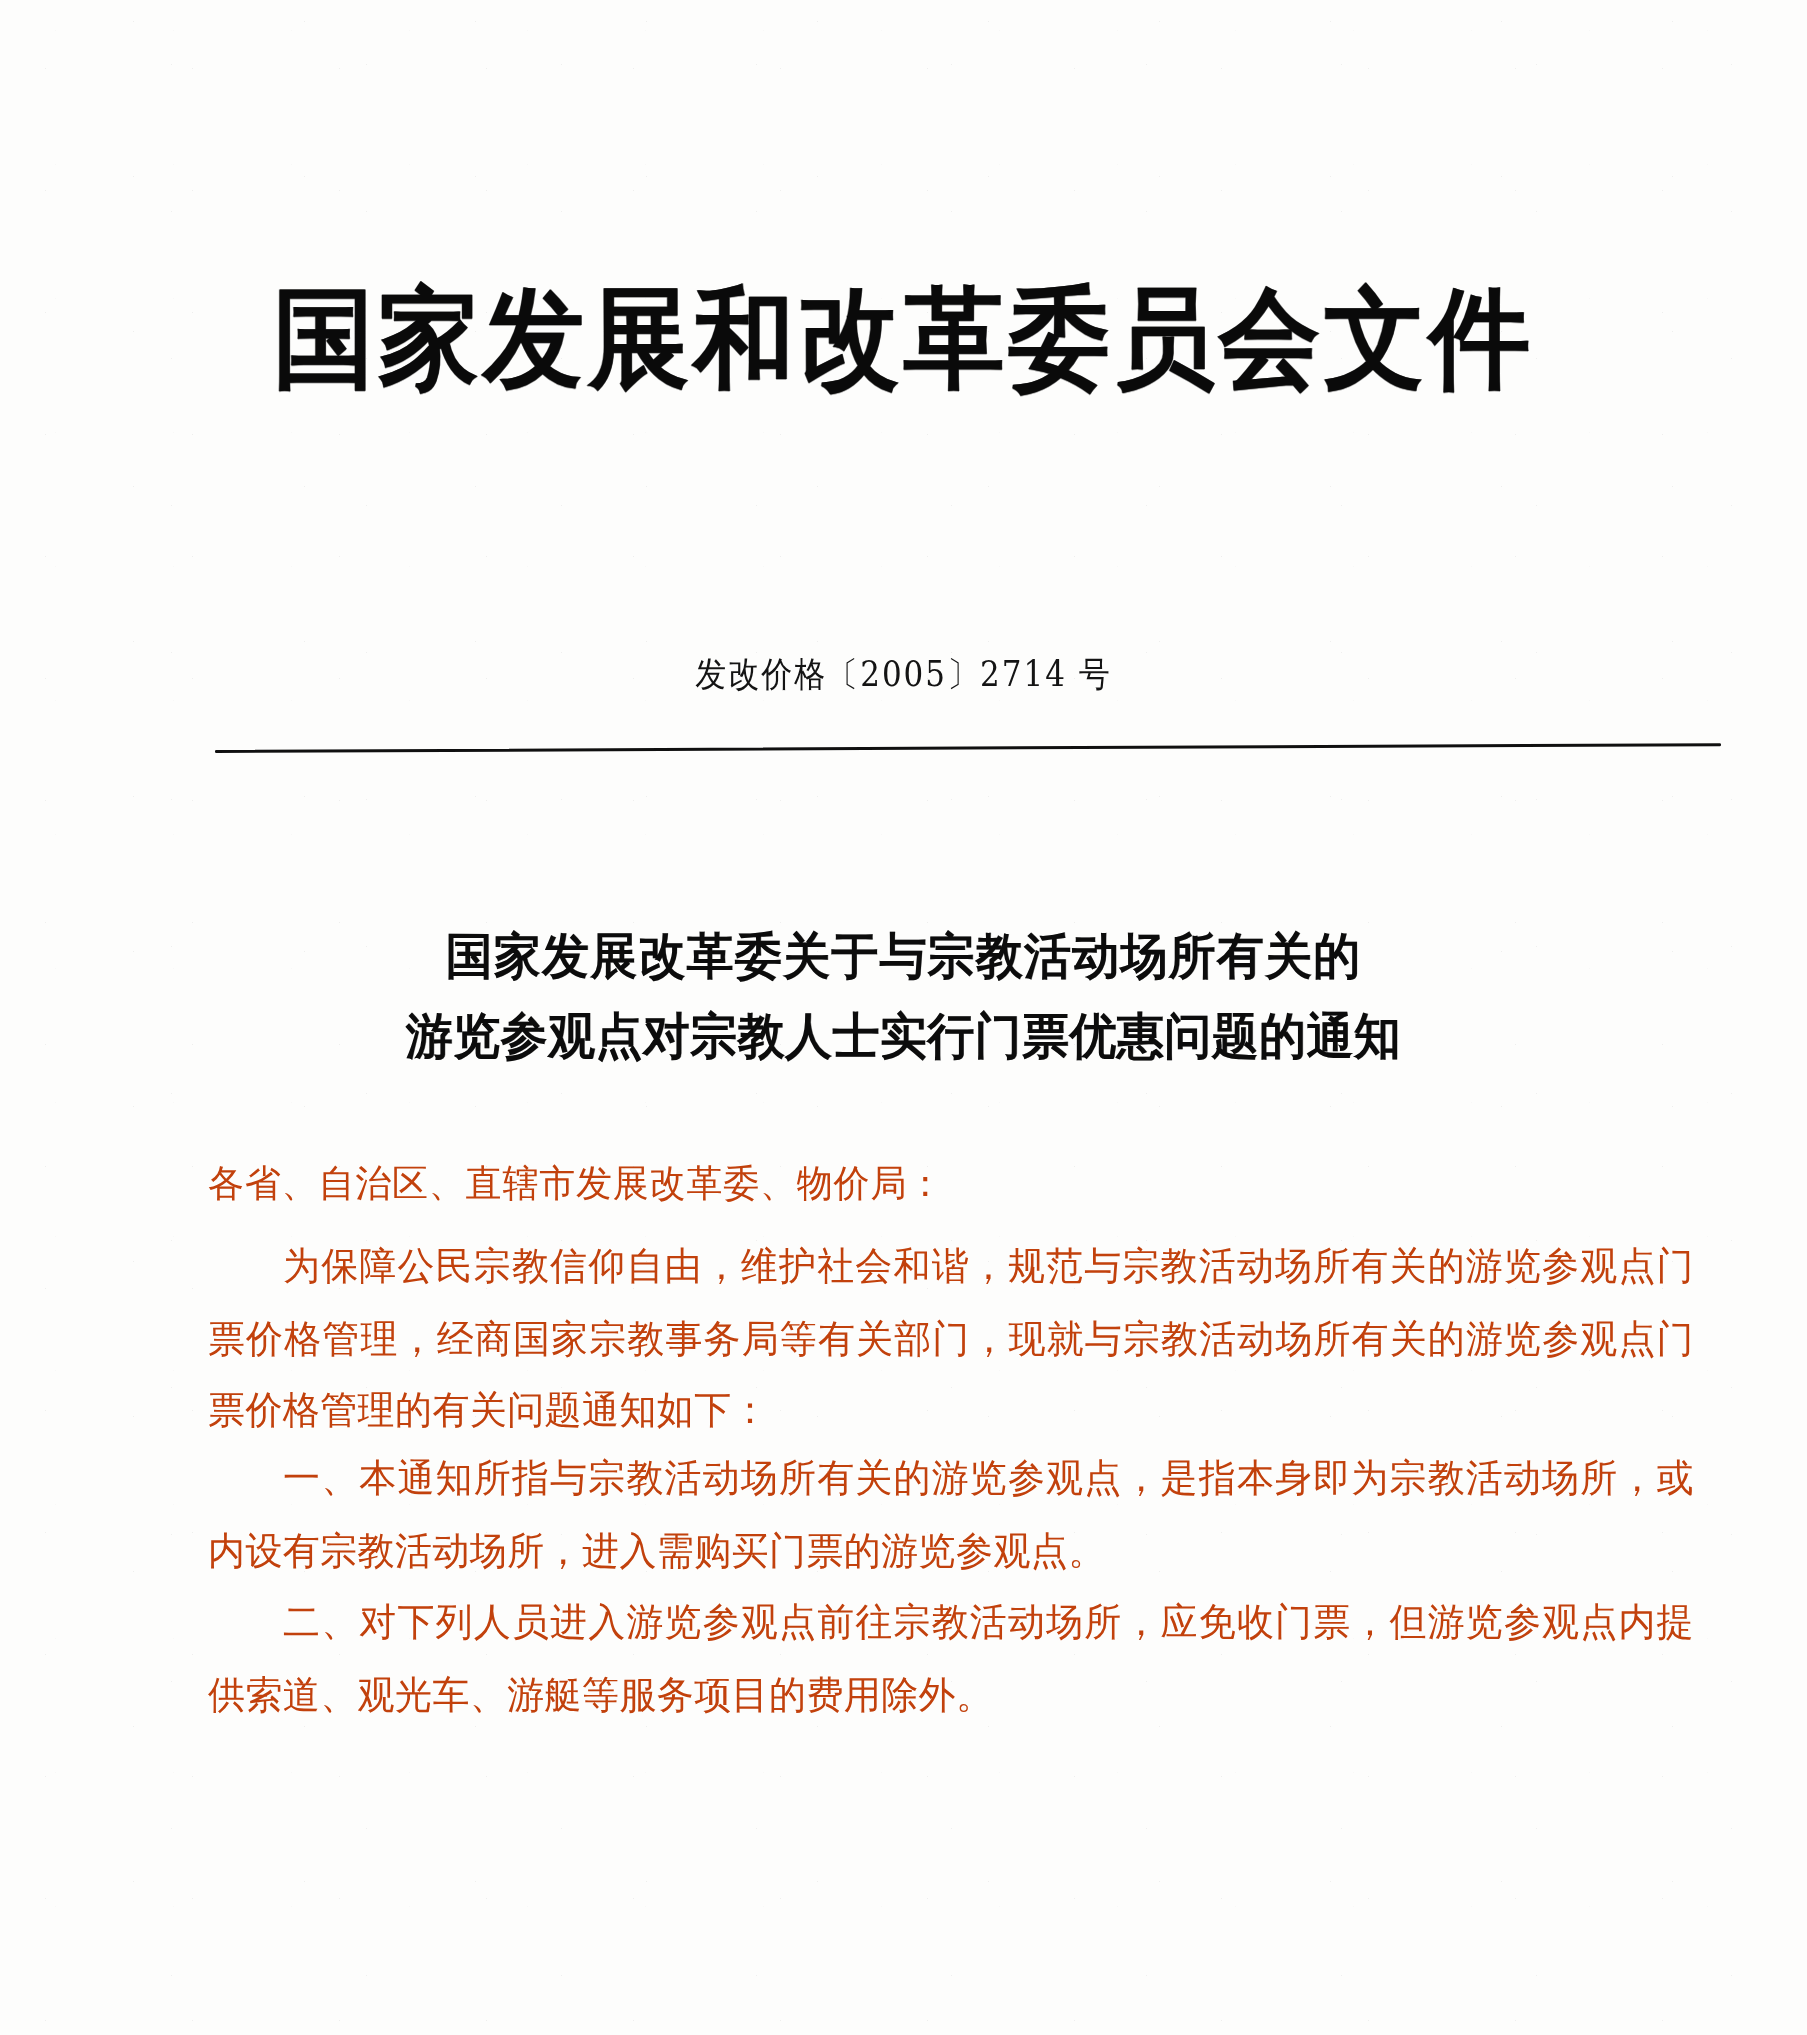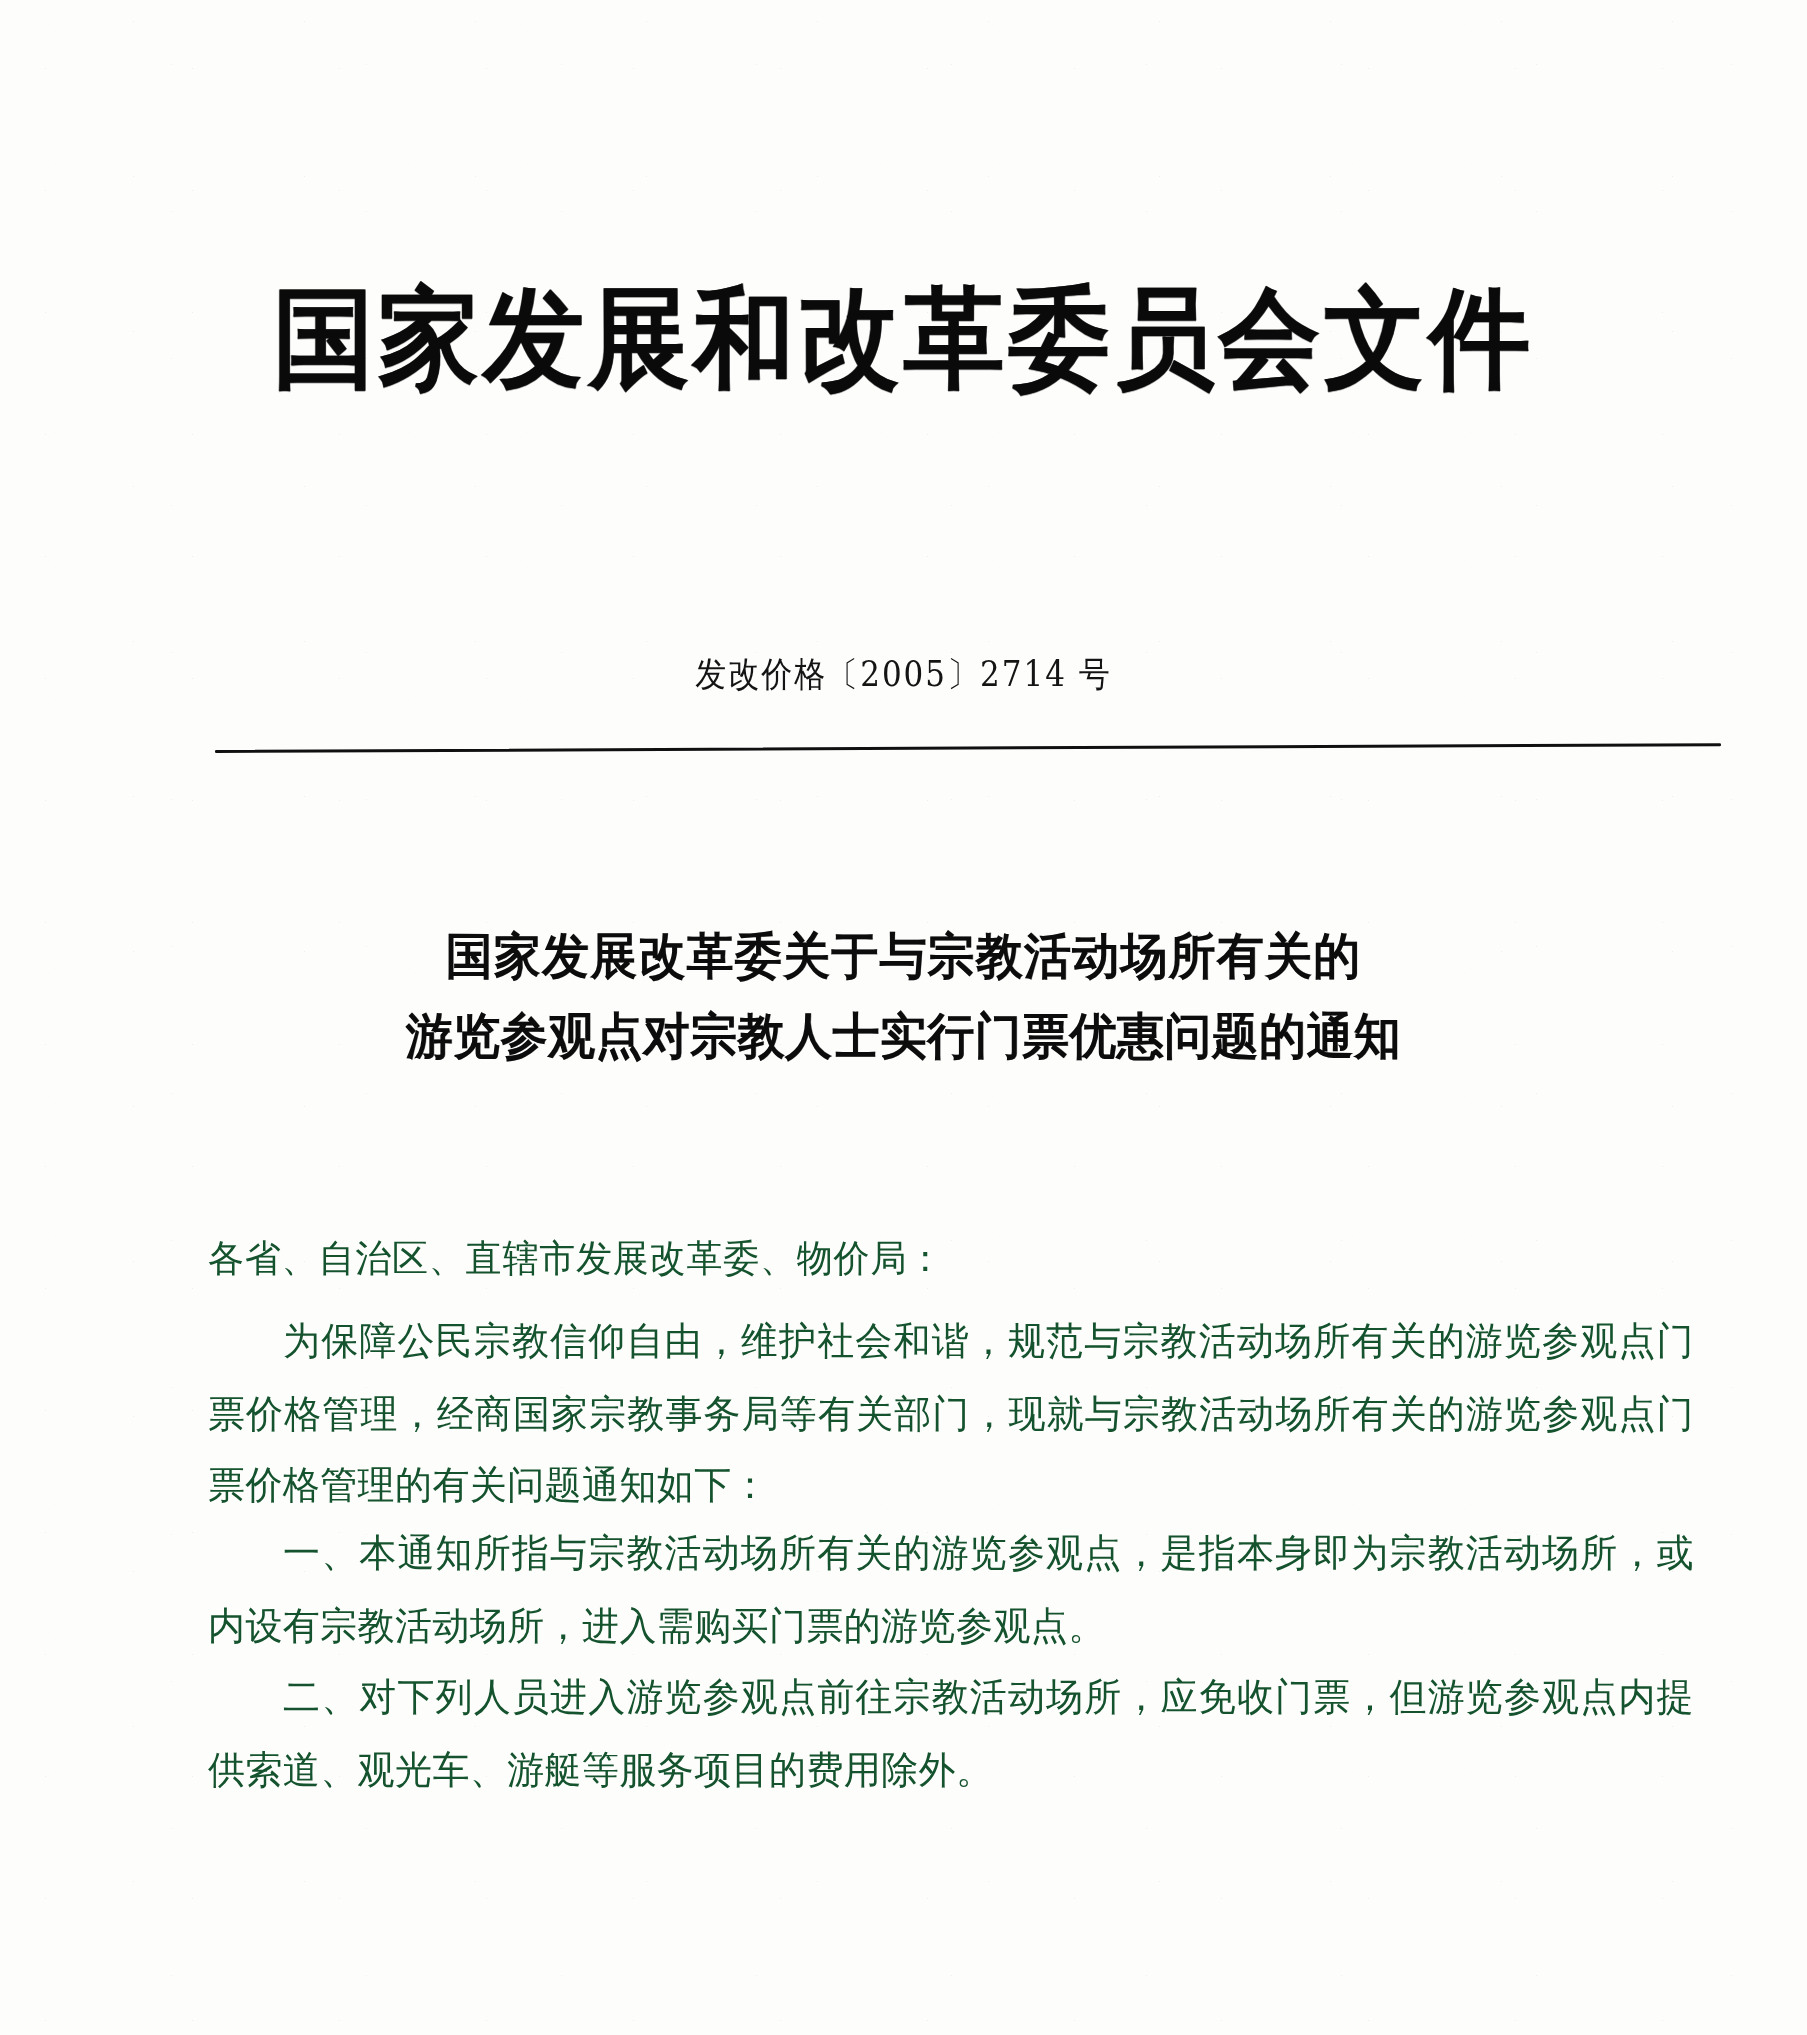--- a/index.html
+++ b/index.html
@@ -109,25 +109,25 @@
     text-shadow: 0.4px 0 0 rgba(0,0,0,0.4);
   }
   .doc-title .tline { display: block; white-space: nowrap; }
   .doc-title .tline.l2 { letter-spacing: 0.4px; }
 
   
   .body-block {
     position: absolute;
     left: 208px;
     width: 1486px;
-    top: 1223px;
+    top: 1148px;
     font-family: "DejaVu Serif", "Liberation Serif", serif;
     font-size: 37px;
     line-height: 1.88;
-    color: #14532d;
+    color: #c2410c;
     letter-spacing: 0.4px;
   }
 
   .addressee {
     font-size: 36px;
     letter-spacing: 0.8px;
     margin: 0 0 14px 0;
     white-space: nowrap;
     transform: scaleY(1.04);
     transform-origin: left top;

